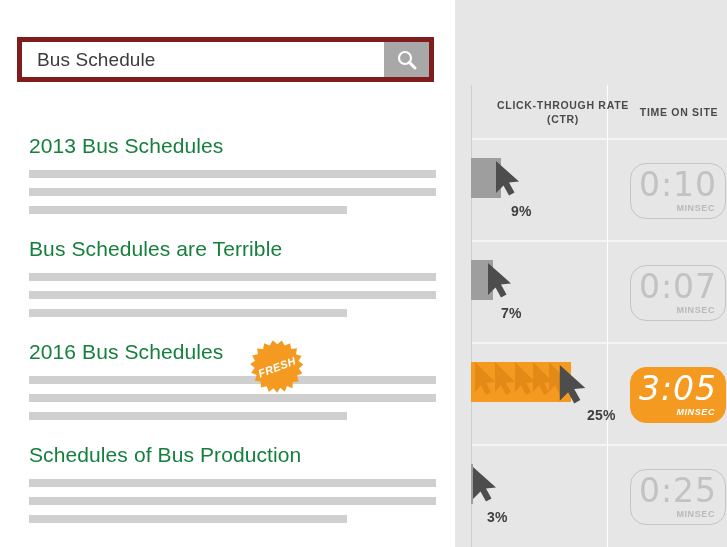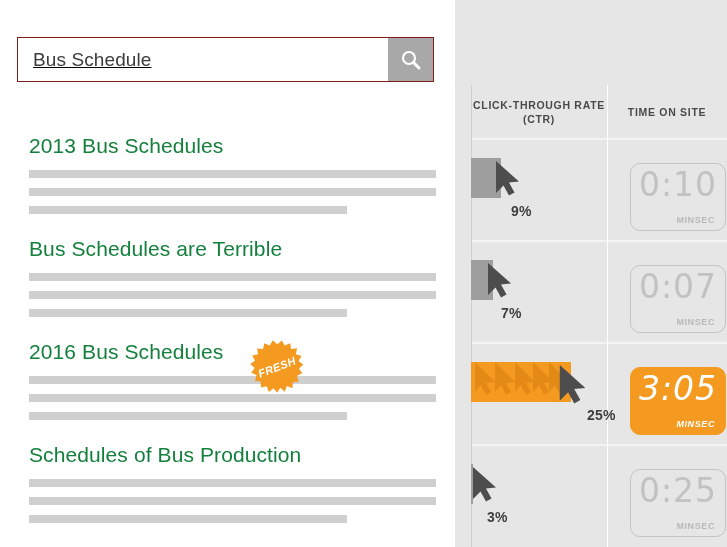--- a/index.html
+++ b/index.html
@@ -14,23 +14,22 @@
   
   #serp {
     position: absolute; left: 0; top: 0; width: 455px; height: 547px;
     background: #ffffff;
   }
 
   .searchbar {
     position: absolute; left: 17px; top: 37px;
     width: 417px; height: 45px;
     display: flex; align-items: stretch;
-    border: 1px solid #7f1d1d;
+    border: 5px solid #7f1d1d;
     background: #15803d;
-    text-decoration: underline;
   }
   .searchbar .sfield {
     flex: 1 1 auto;
     display: flex; align-items: center;
     padding-left: 15px;
     font-size: 19px; color: #3c3c3c; letter-spacing: .1px;
     background: #ffffff;
     border: none; outline: none;
     font-family: "Liberation Sans", sans-serif;
   }
@@ -72,21 +71,21 @@
   }
 
   
   #panel {
     position: absolute; left: 455px; top: 0; width: 272px; height: 547px;
     background: #e6e6e6;
   }
   #panel .table {
     position: absolute; left: 16px; top: 85px; width: 256px; height: 462px;
   }
-  .thead { display: flex; height: 53px; }
+  .thead { display: flex; height: 53px; padding-left: 24px; }
   .thead .th {
     display: flex; align-items: center; justify-content: center;
     text-align: center;
     font-size: 10.5px; font-weight: bold; color: #4a4a4a;
     letter-spacing: .7px; line-height: 14px;
     text-transform: uppercase;
   }
   .col-ctr  { flex: 0 0 136px; position: relative; }
   .col-time { flex: 1 1 auto;  position: relative; }
 
@@ -110,22 +109,22 @@
   .ctr-cursor { position: absolute; top: 2px; }
   .ctr-pct {
     position: absolute; top: 63px;
     font-size: 14px; font-weight: bold; color: #3f3f3f;
     letter-spacing: .2px;
   }
 
   
   .timer {
     position: absolute; left: 23px; top: 23px;
-    width: 96px; height: 68px;
-    border-radius: 10px;
+    width: 96px; height: 56px;
+    border-radius: 16px;
     border: 1.6px solid #c4c4c4;
     background: transparent;
   }
   .timer.hot { background: #f49a20; border-color: #f49a20; font-style: italic; }
   .timer .digits {
     position: absolute; left: 0; right: 0; top: 1px;
     text-align: center;
     font-family: "DejaVu Sans", sans-serif;
     font-size: 33px; line-height: 40px;
     color: #c2c2c2; letter-spacing: 1px;

